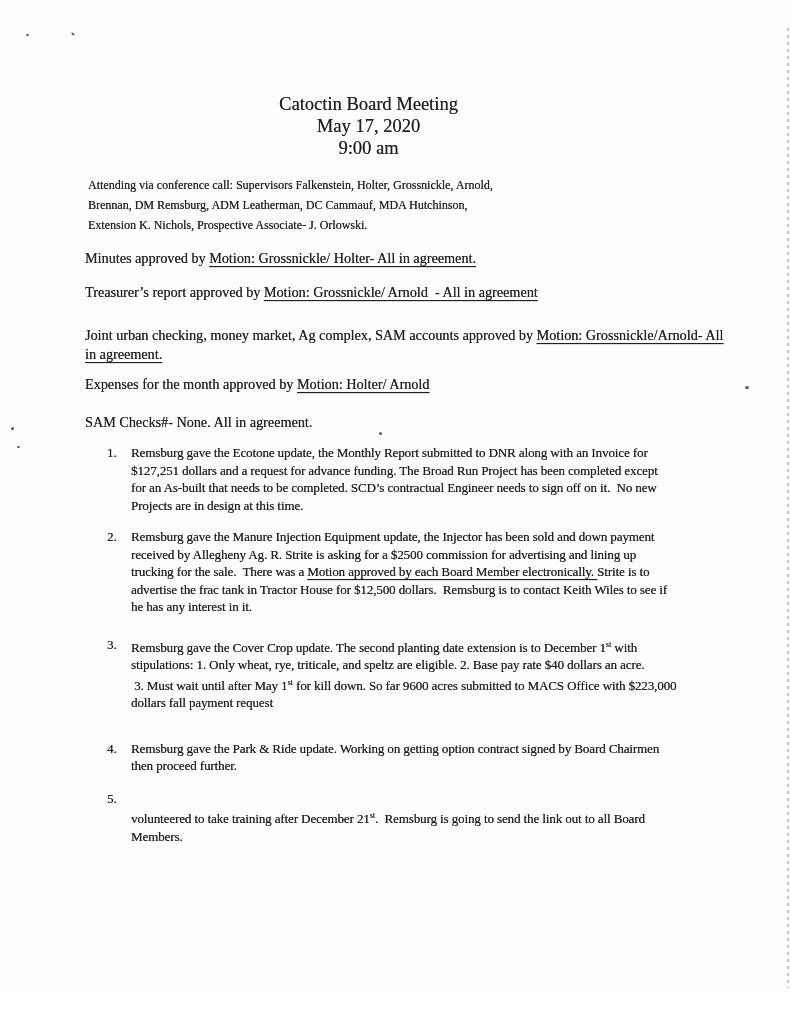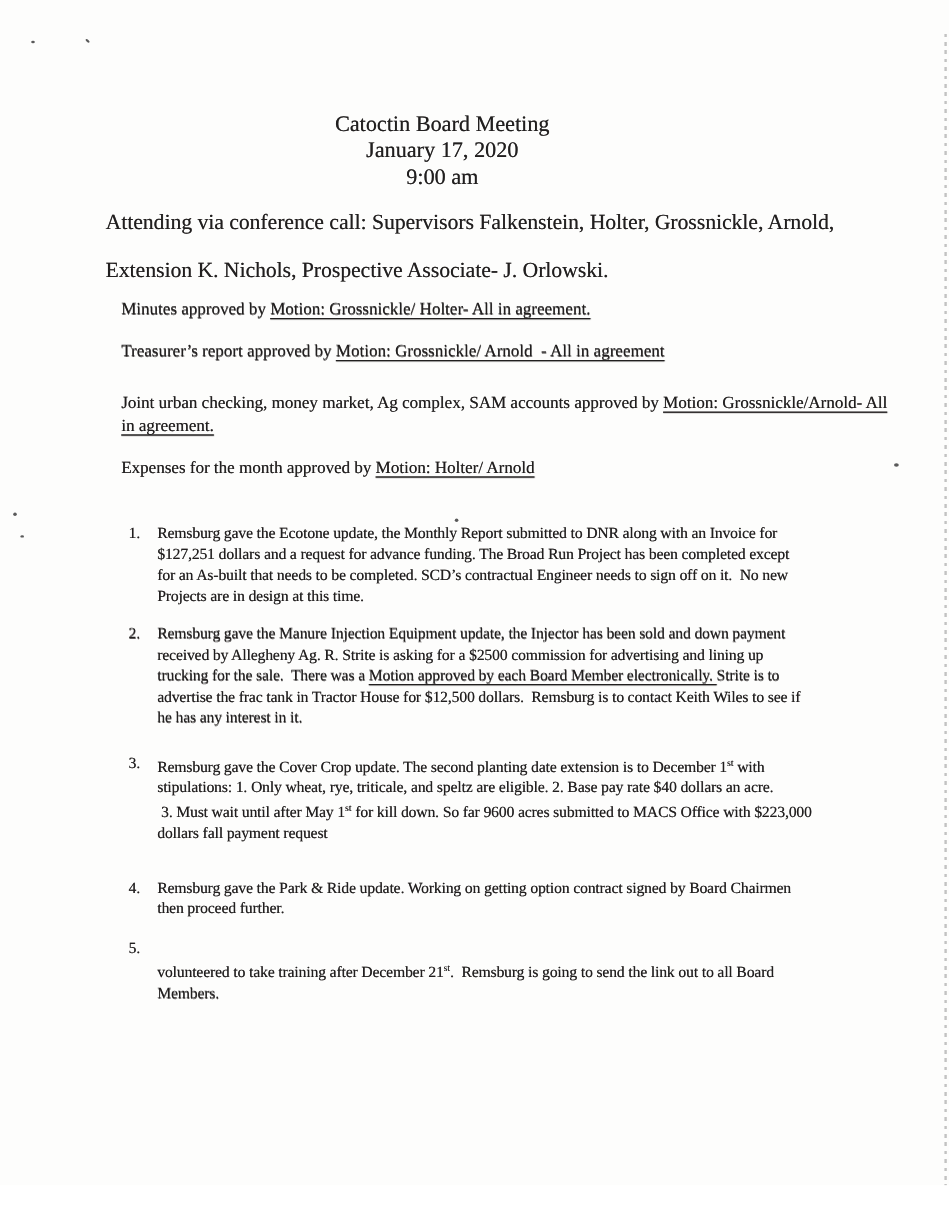--- a/index.html
+++ b/index.html
@@ -15,26 +15,26 @@
     text-shadow:0.2px 0.2px 0.5px rgba(33,30,30,0.75);
   }
   .title-block {
     text-align:center;
     transform:translateX(-42px);
     font-size:18.5px;
     line-height:22px;
   }
   .attending {
     margin:16px 0 0 3px;
-    font-size:18px;
+    font-size:12px;
     line-height:20px;
     white-space:pre;
   }
   .para {
-    margin:16px;
+    margin:0;
     font-size:14.2px;
     line-height:19px;
     white-space:pre;
   }
   .minutes   { margin-top:14px; }
   .treasurer { margin-top:15px; }
   .accounts  { margin-top:24px; }
   .expenses  { margin-top:11px; }
   .ob-heading {
     margin:26px 0 0;
@@ -87,33 +87,33 @@
   <span class="speck speck-1"></span>
   <span class="speck speck-2"></span>
   <span class="speck speck-3"></span>
   <span class="speck speck-4"></span>
   <span class="speck speck-5"></span>
   <span class="speck speck-6"></span>
   <div class="edge-dashes"></div>
 
   <header class="title-block">
     <div>Catoctin Board Meeting</div>
-    <div>January 17, 2020</div>
+    <div>May 17, 2020</div>
     <div>9:00 am</div>
   </header>
 
-  <p class="attending"><span>Attending via conference call: Supervisors Falkenstein, Holter, Grossnickle, Arnold,</span><br><br><span>Extension K. Nichols, Prospective Associate- J. Orlowski.</span></p>
+  <p class="attending"><span>Attending via conference call: Supervisors Falkenstein, Holter, Grossnickle, Arnold,</span><br><span>Brennan, DM Remsburg, ADM Leatherman, DC Cammauf, MDA Hutchinson,</span><br><span>Extension K. Nichols, Prospective Associate- J. Orlowski.</span></p>
 
   <p class="para minutes"><span>Minutes approved by </span><span class="u">Motion: Grossnickle/ Holter- All in agreement.</span></p>
 
   <p class="para treasurer"><span>Treasurer’s report approved by </span><span class="u">Motion: Grossnickle/ Arnold  - All in agreement</span></p>
 
   <p class="para accounts"><span>Joint urban checking, money market, Ag complex, SAM accounts approved by </span><span class="u">Motion: Grossnickle/Arnold- All</span><br><span class="u">in agreement.</span></p>
 
-  <p class="para expenses"><span>Expenses for the month approved by </span><span class="u">Motion: Holter/ Arnold</span><br><br></p>
+  <p class="para expenses"><span>Expenses for the month approved by </span><span class="u">Motion: Holter/ Arnold</span><br><br><span>SAM Checks#- None. All in agreement.</span></p>
 
 
   <div class="ob-list">
       <div class="ob-item">
         <span class="num">1.</span>
         <span class="body"><span>Remsburg gave the Ecotone update, the Monthly Report submitted to DNR along with an Invoice for</span><br><span>$127,251 dollars and a request for advance funding. The Broad Run Project has been completed except</span><br><span>for an As-built that needs to be completed. SCD’s contractual Engineer needs to sign off on it.  No new</span><br><span>Projects are in design at this time.</span></span>
       </div>
       <div class="ob-item">
         <span class="num">2.</span>
         <span class="body"><span>Remsburg gave the Manure Injection Equipment update, the Injector has been sold and down payment</span><br><span>received by Allegheny Ag. R. Strite is asking for a $2500 commission for advertising and lining up</span><br><span>trucking for the sale.  There was a </span><span class="u">Motion approved by each Board Member electronically. </span><span>Strite is to</span><br><span>advertise the frac tank in Tractor House for $12,500 dollars.  Remsburg is to contact Keith Wiles to see if</span><br><span>he has any interest in it.</span></span>

